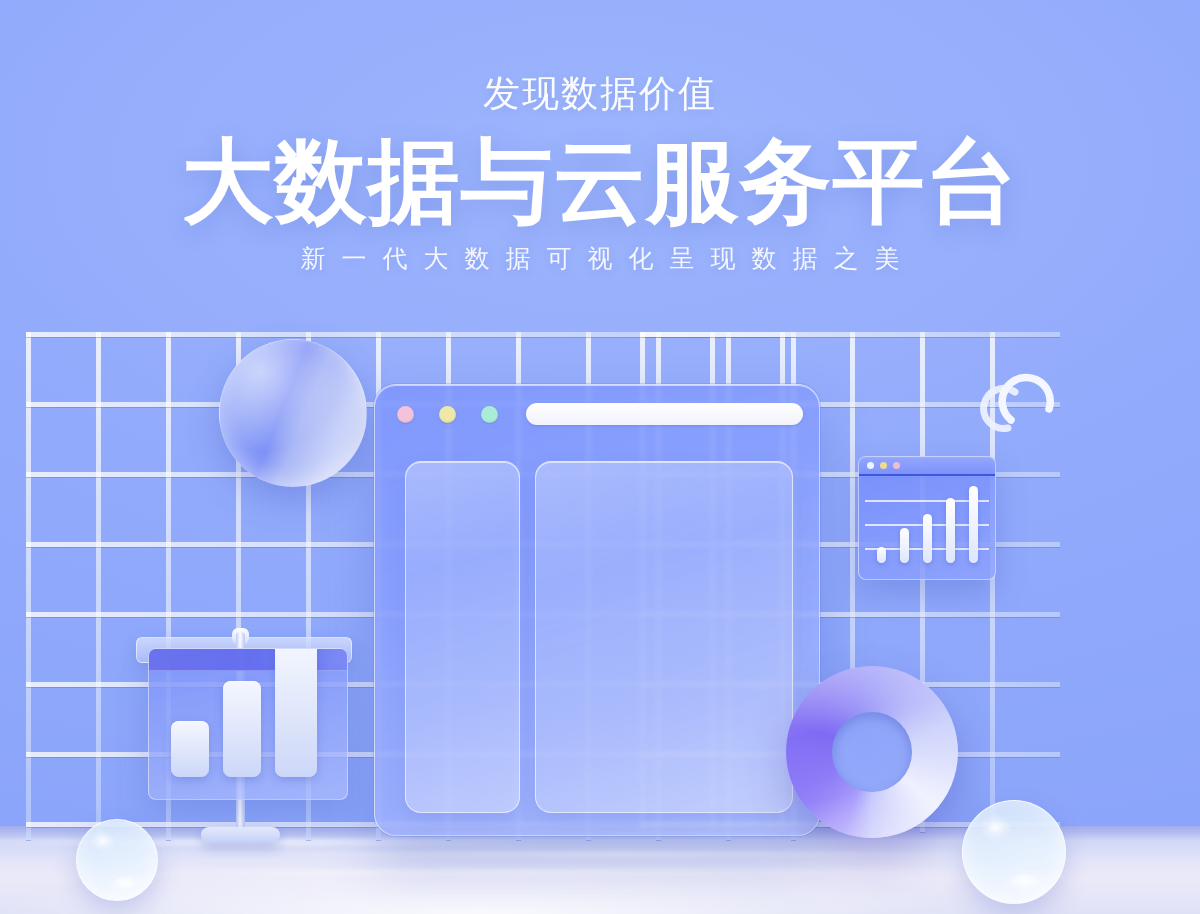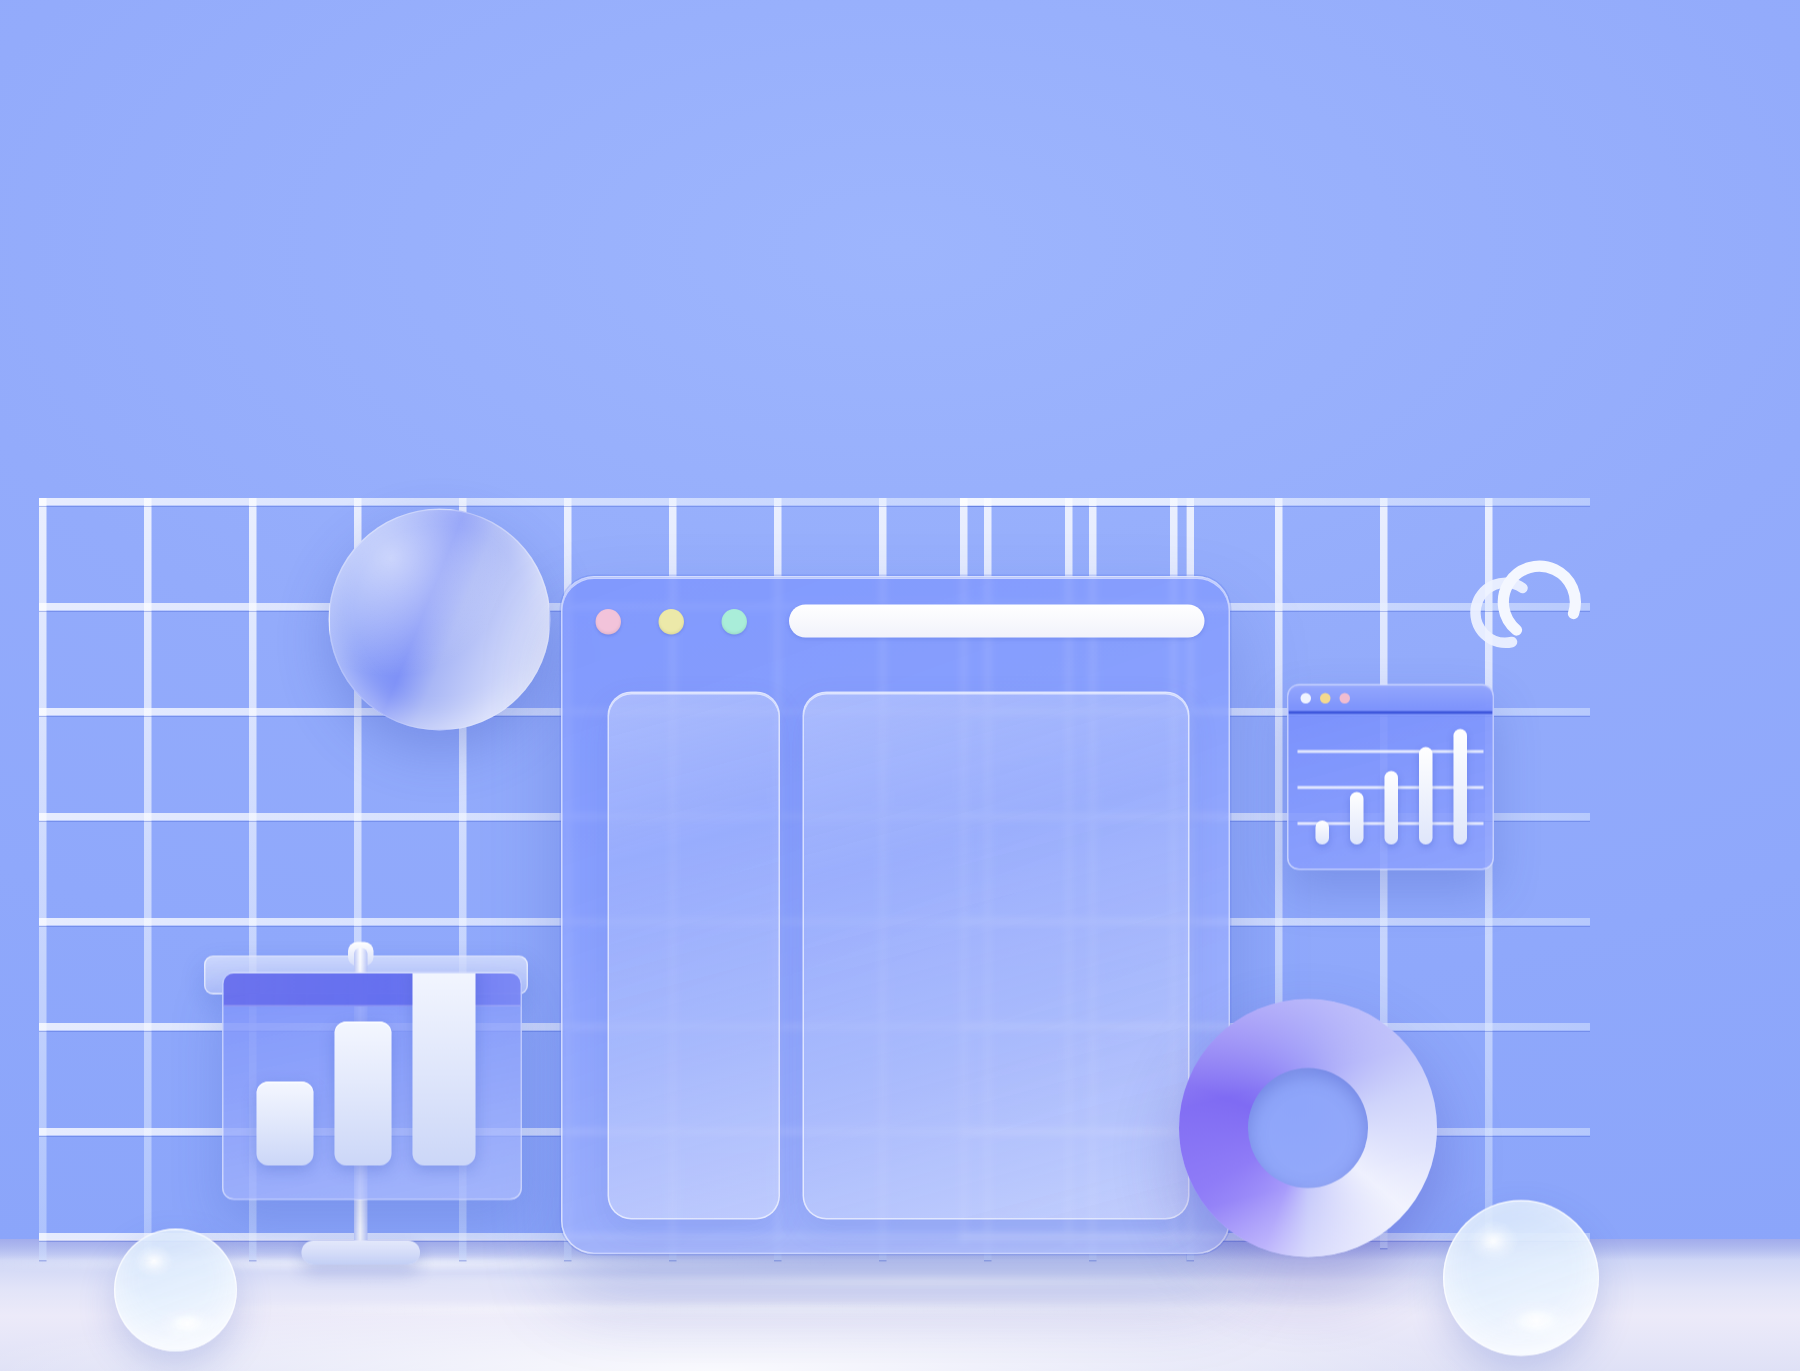--- a/index.html
+++ b/index.html
@@ -322,14 +322,19 @@
       <div class="pbar" style="left:74px; width:38px; height:96px;"></div>
       <div class="pbar" style="left:126px;width:42px; height:136px;"></div>
     </div>
   </div>
 
   <div id="donut"></div>
 
   <div class="gsphere" id="sphere-left"></div>
   <div class="gsphere" id="sphere-right"></div>
 
+  <div id="text">
+    <div id="eyebrow">发现数据价值</div>
+    <div id="headline">大数据与云服务平台</div>
+    <div id="subline">新一代大数据可视化呈现数据之美</div>
+  </div>
 
 </div>
 
 </body></html>

